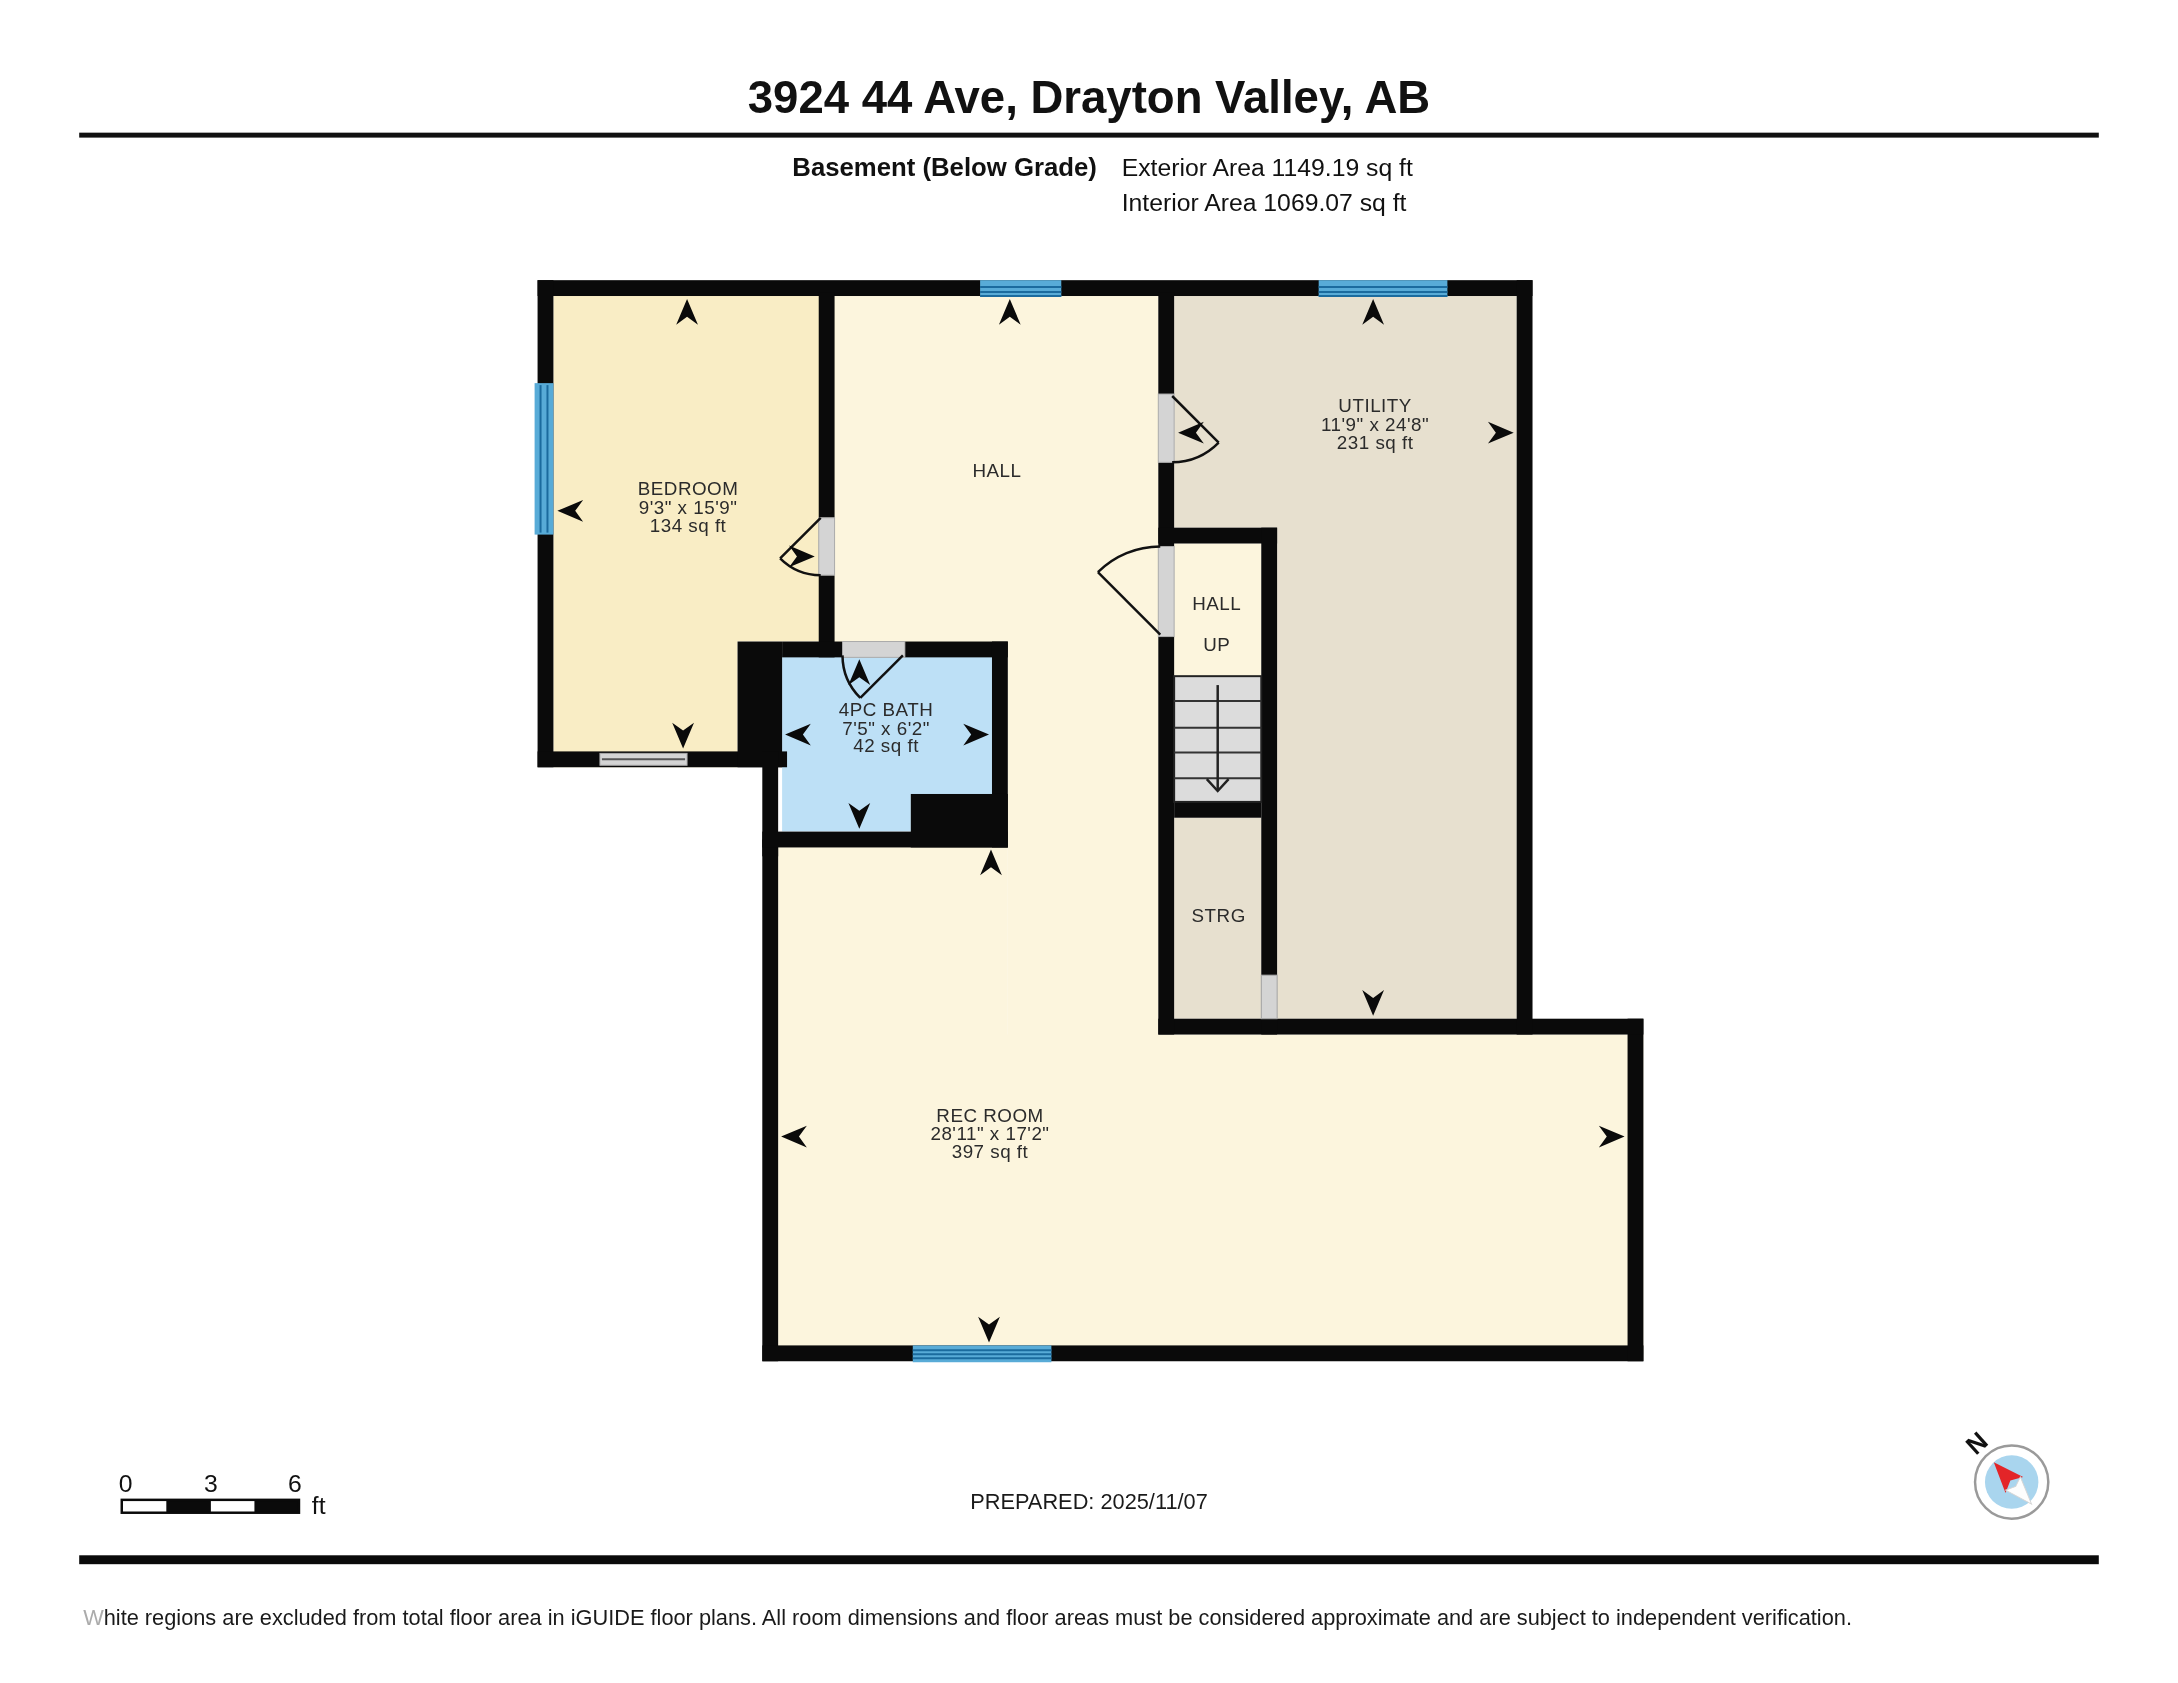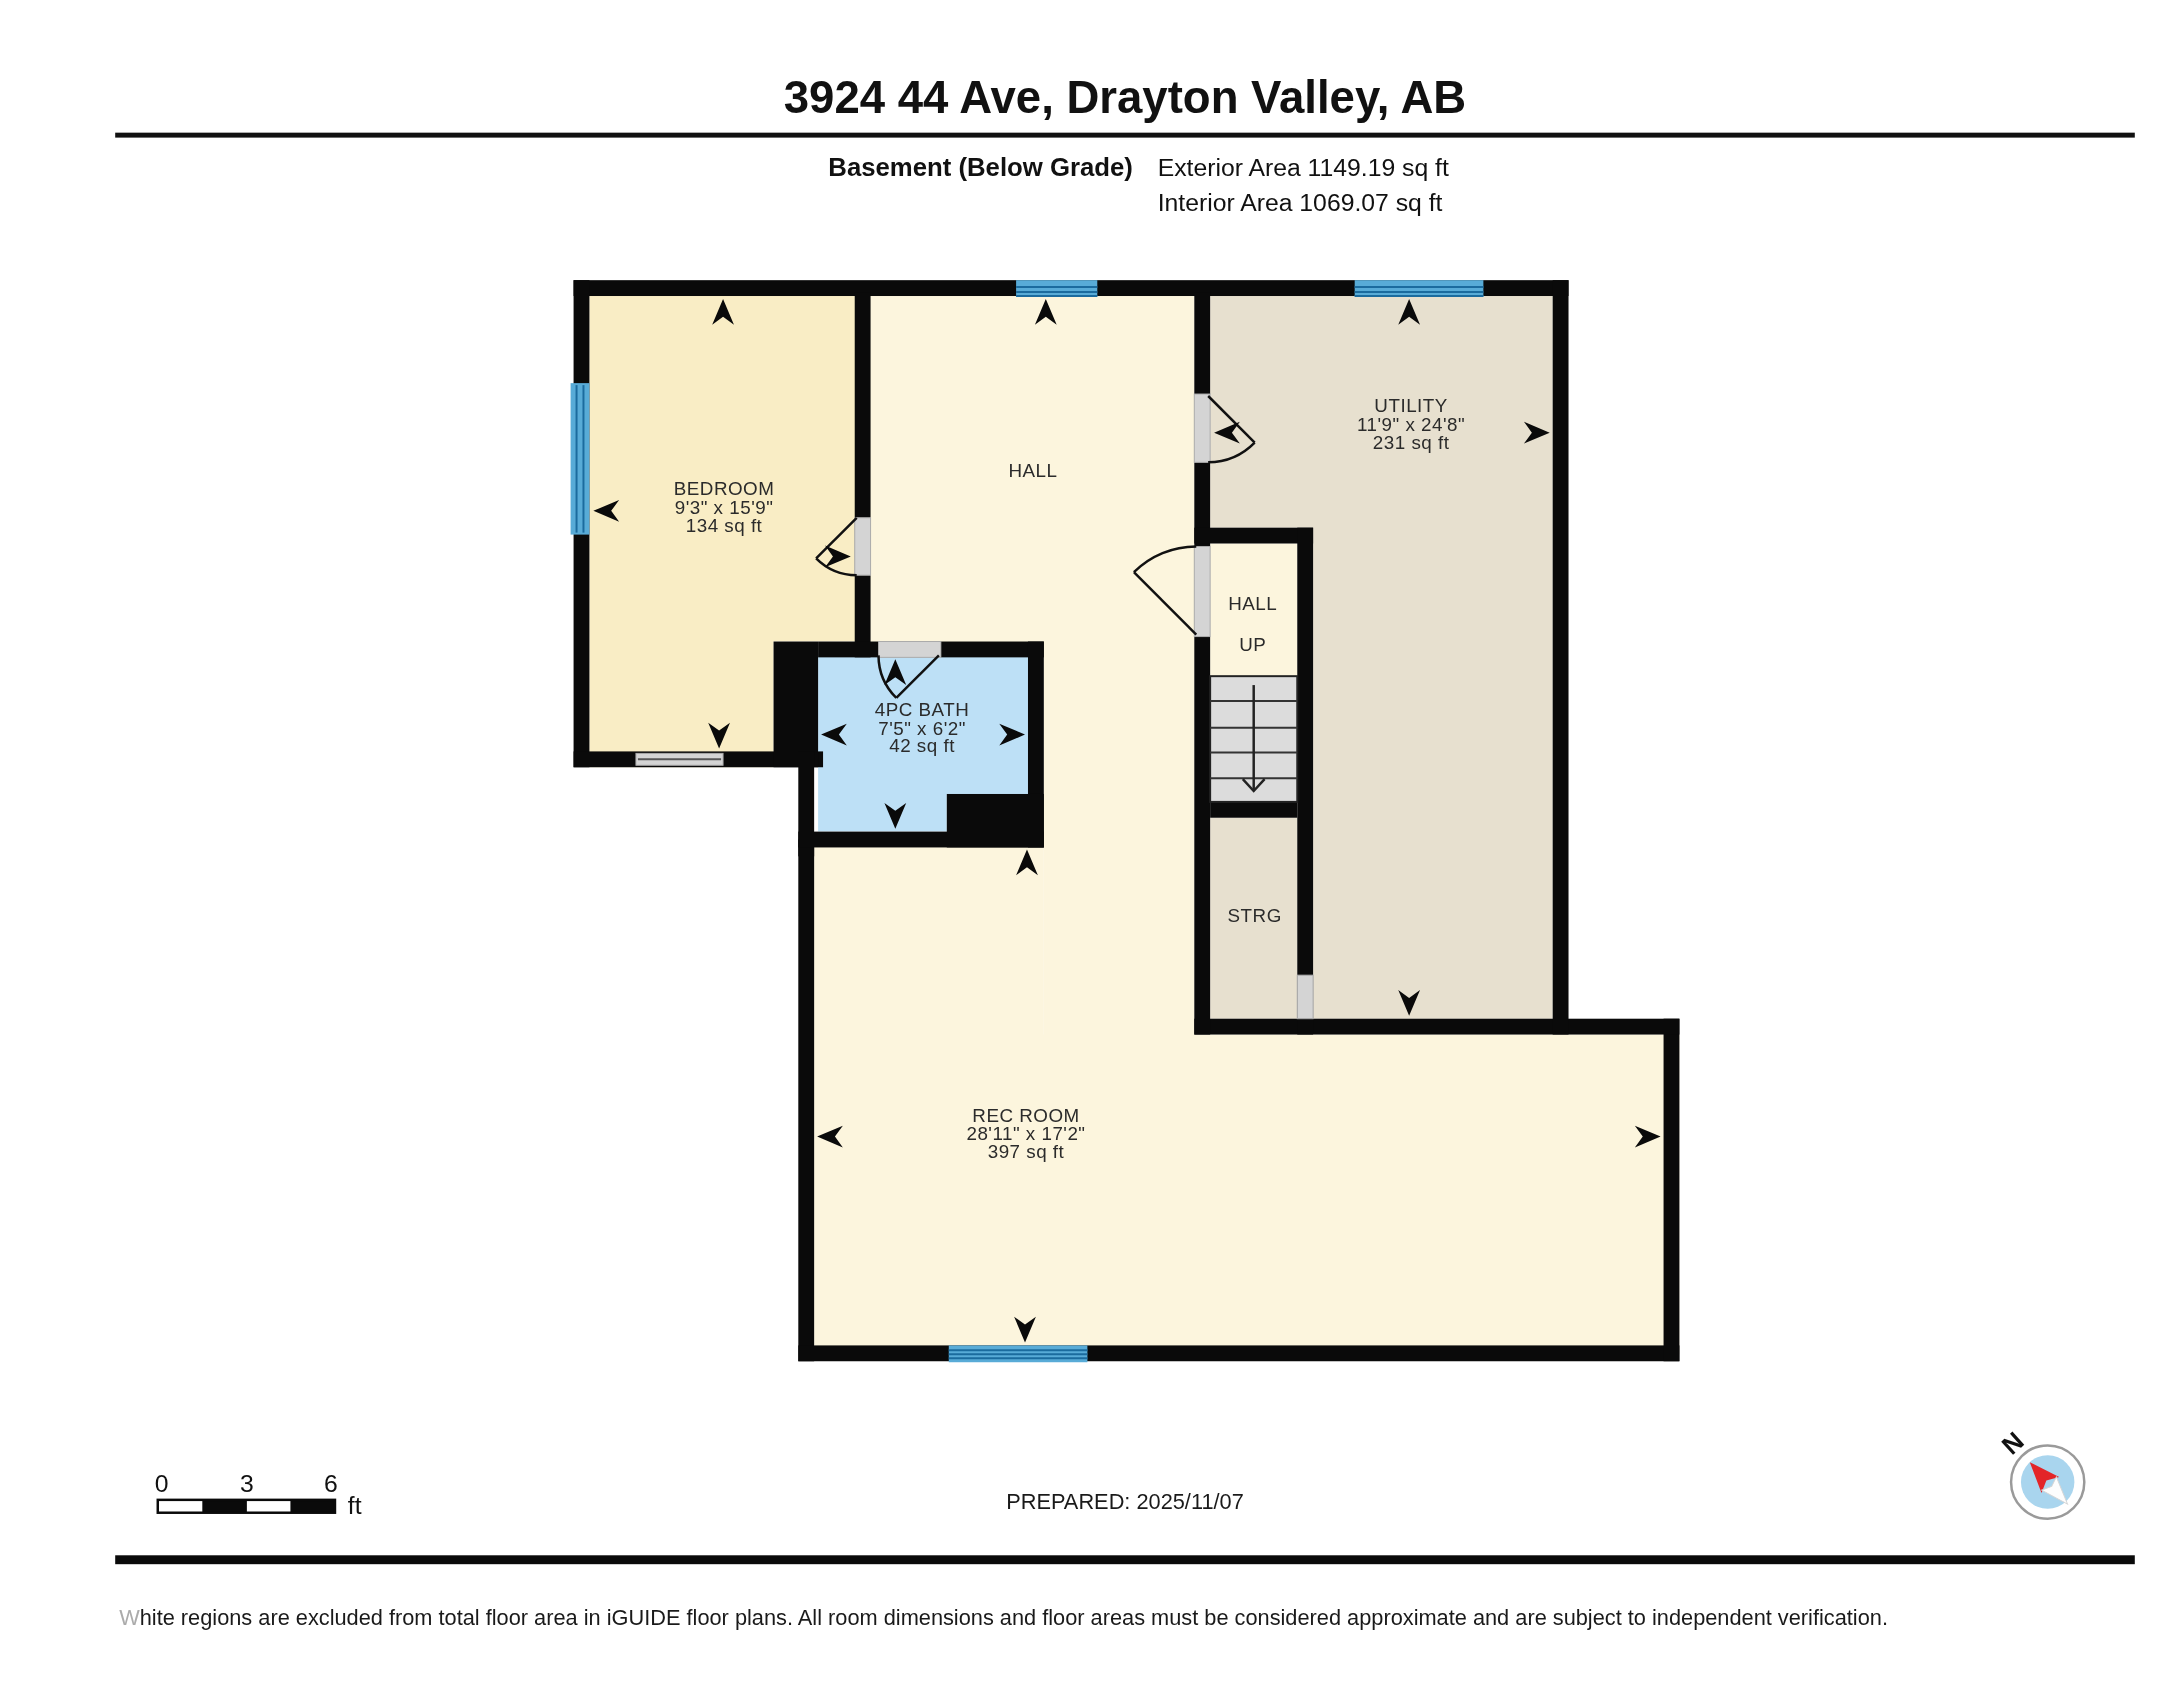--- a/index.html
+++ b/index.html
@@ -1,17 +1,17 @@
 <!DOCTYPE html>
 <html><head>
 <meta charset="utf-8">
 <style>
   html,body{margin:0;padding:0;background:#ffffff;}
   body{width:2178px;height:1683px;position:relative;font-family:"Liberation Sans", sans-serif;}
-  .canvas{position:absolute;inset:0;margin-left:36px;}
+  .canvas{position:absolute;inset:0;}
   svg text{font-family:"Liberation Sans", sans-serif;}
   .title-text{font-weight:bold;font-size:46px;fill:#111;}
   .sub-bold{font-weight:bold;font-size:26px;fill:#111;}
   .sub-reg{font-size:25px;fill:#111;}
   .room-label{font-size:19px;fill:#2b2b2b;letter-spacing:0.5px;}
   .small-label{font-size:25px;fill:#111;}
   .footer-text{font-size:22px;fill:#1a1a1a;}
 </style>
 </head>
 <body>

